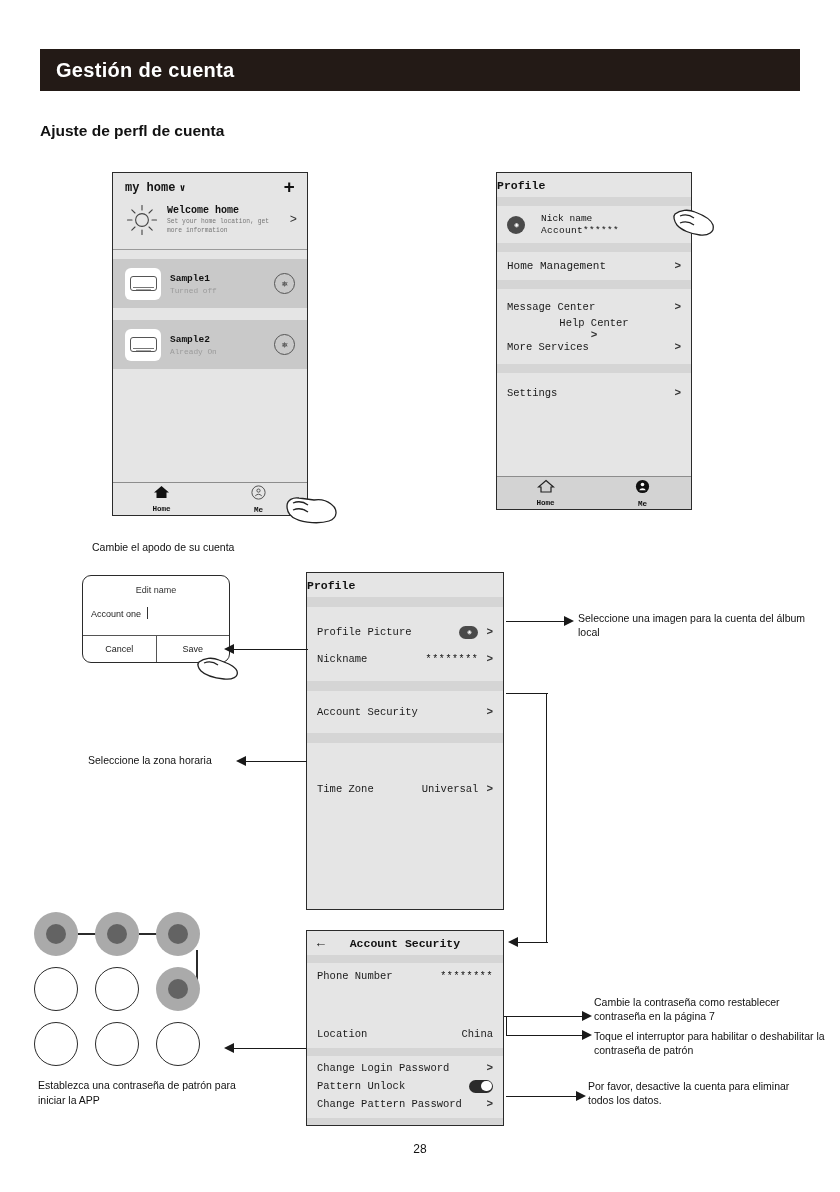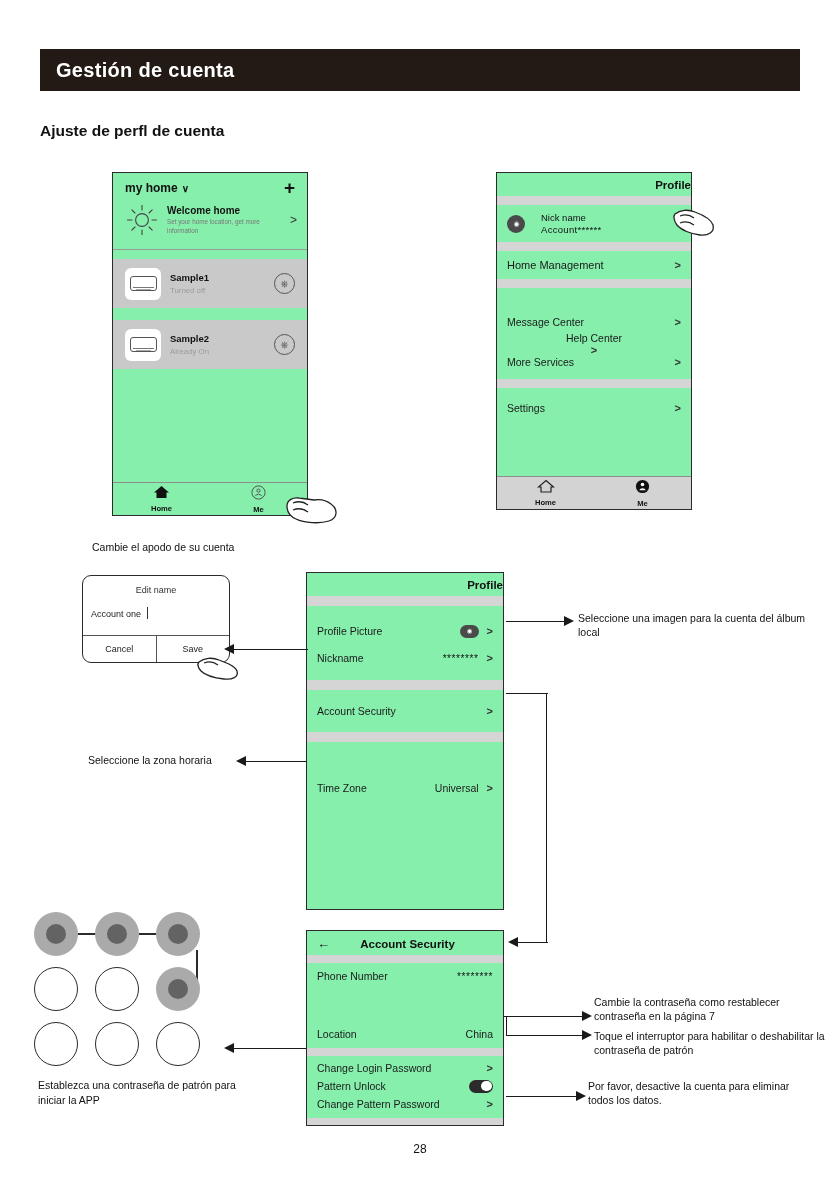--- a/index.html
+++ b/index.html
@@ -23,25 +23,25 @@
     color:#ffffff;font-size:20px;font-weight:bold;
     letter-spacing:.3px;padding-left:16px;
   }
   .section-title{
     position:absolute;left:40px;top:122px;
     font-size:15.5px;font-weight:bold;color:#111;
   }
 
   
   .phone{
-    position:absolute;background:#86efac;border:1.4px solid #2b2b2b;
-    box-sizing:border-box;overflow:hidden;
+    position:absolute;background:#e5e5e5;border:1.4px solid #2b2b2b;
+    box-sizing:border-box;overflow:hidden;font-family:Liberation Mono, monospace;
   }
   .app-title{
-    text-align:right;font-weight:bold;font-size:11.5px;color:#111;
+    text-align:left;font-weight:bold;font-size:11.5px;color:#111;
     padding:6px 0 5px;
   }
   .gap{background:#d5d5d5;}
   .row{
     display:flex;align-items:center;justify-content:space-between;
     padding:0 10px;box-sizing:border-box;font-size:10.5px;color:#1a1a1a;
   }
   .chev{font-size:11px;color:#333;font-weight:600;}
 
   
@@ -299,21 +299,21 @@
       </div>
     </div>
 
     <div class="gap" style="height:9px;"></div>
     <div class="row" style="height:28px;font-size:11px;">
       <span>Home Management</span>
       <span class="chev">&gt;</span>
     </div>
 
     <div class="gap" style="height:9px;"></div>
-    <div class="row" style="height:20px;margin-top:24px;">
+    <div class="row" style="height:20px;margin-top:8px;">
       <span>Message Center</span>
       <span class="chev">&gt;</span>
     </div>
     <div class="row" style="height:20px;flex-direction:column;">
       <span>Help Center</span>
       <span class="chev">&gt;</span>
     </div>
     <div class="row" style="height:20px;">
       <span>More Services</span>
       <span class="chev">&gt;</span>

